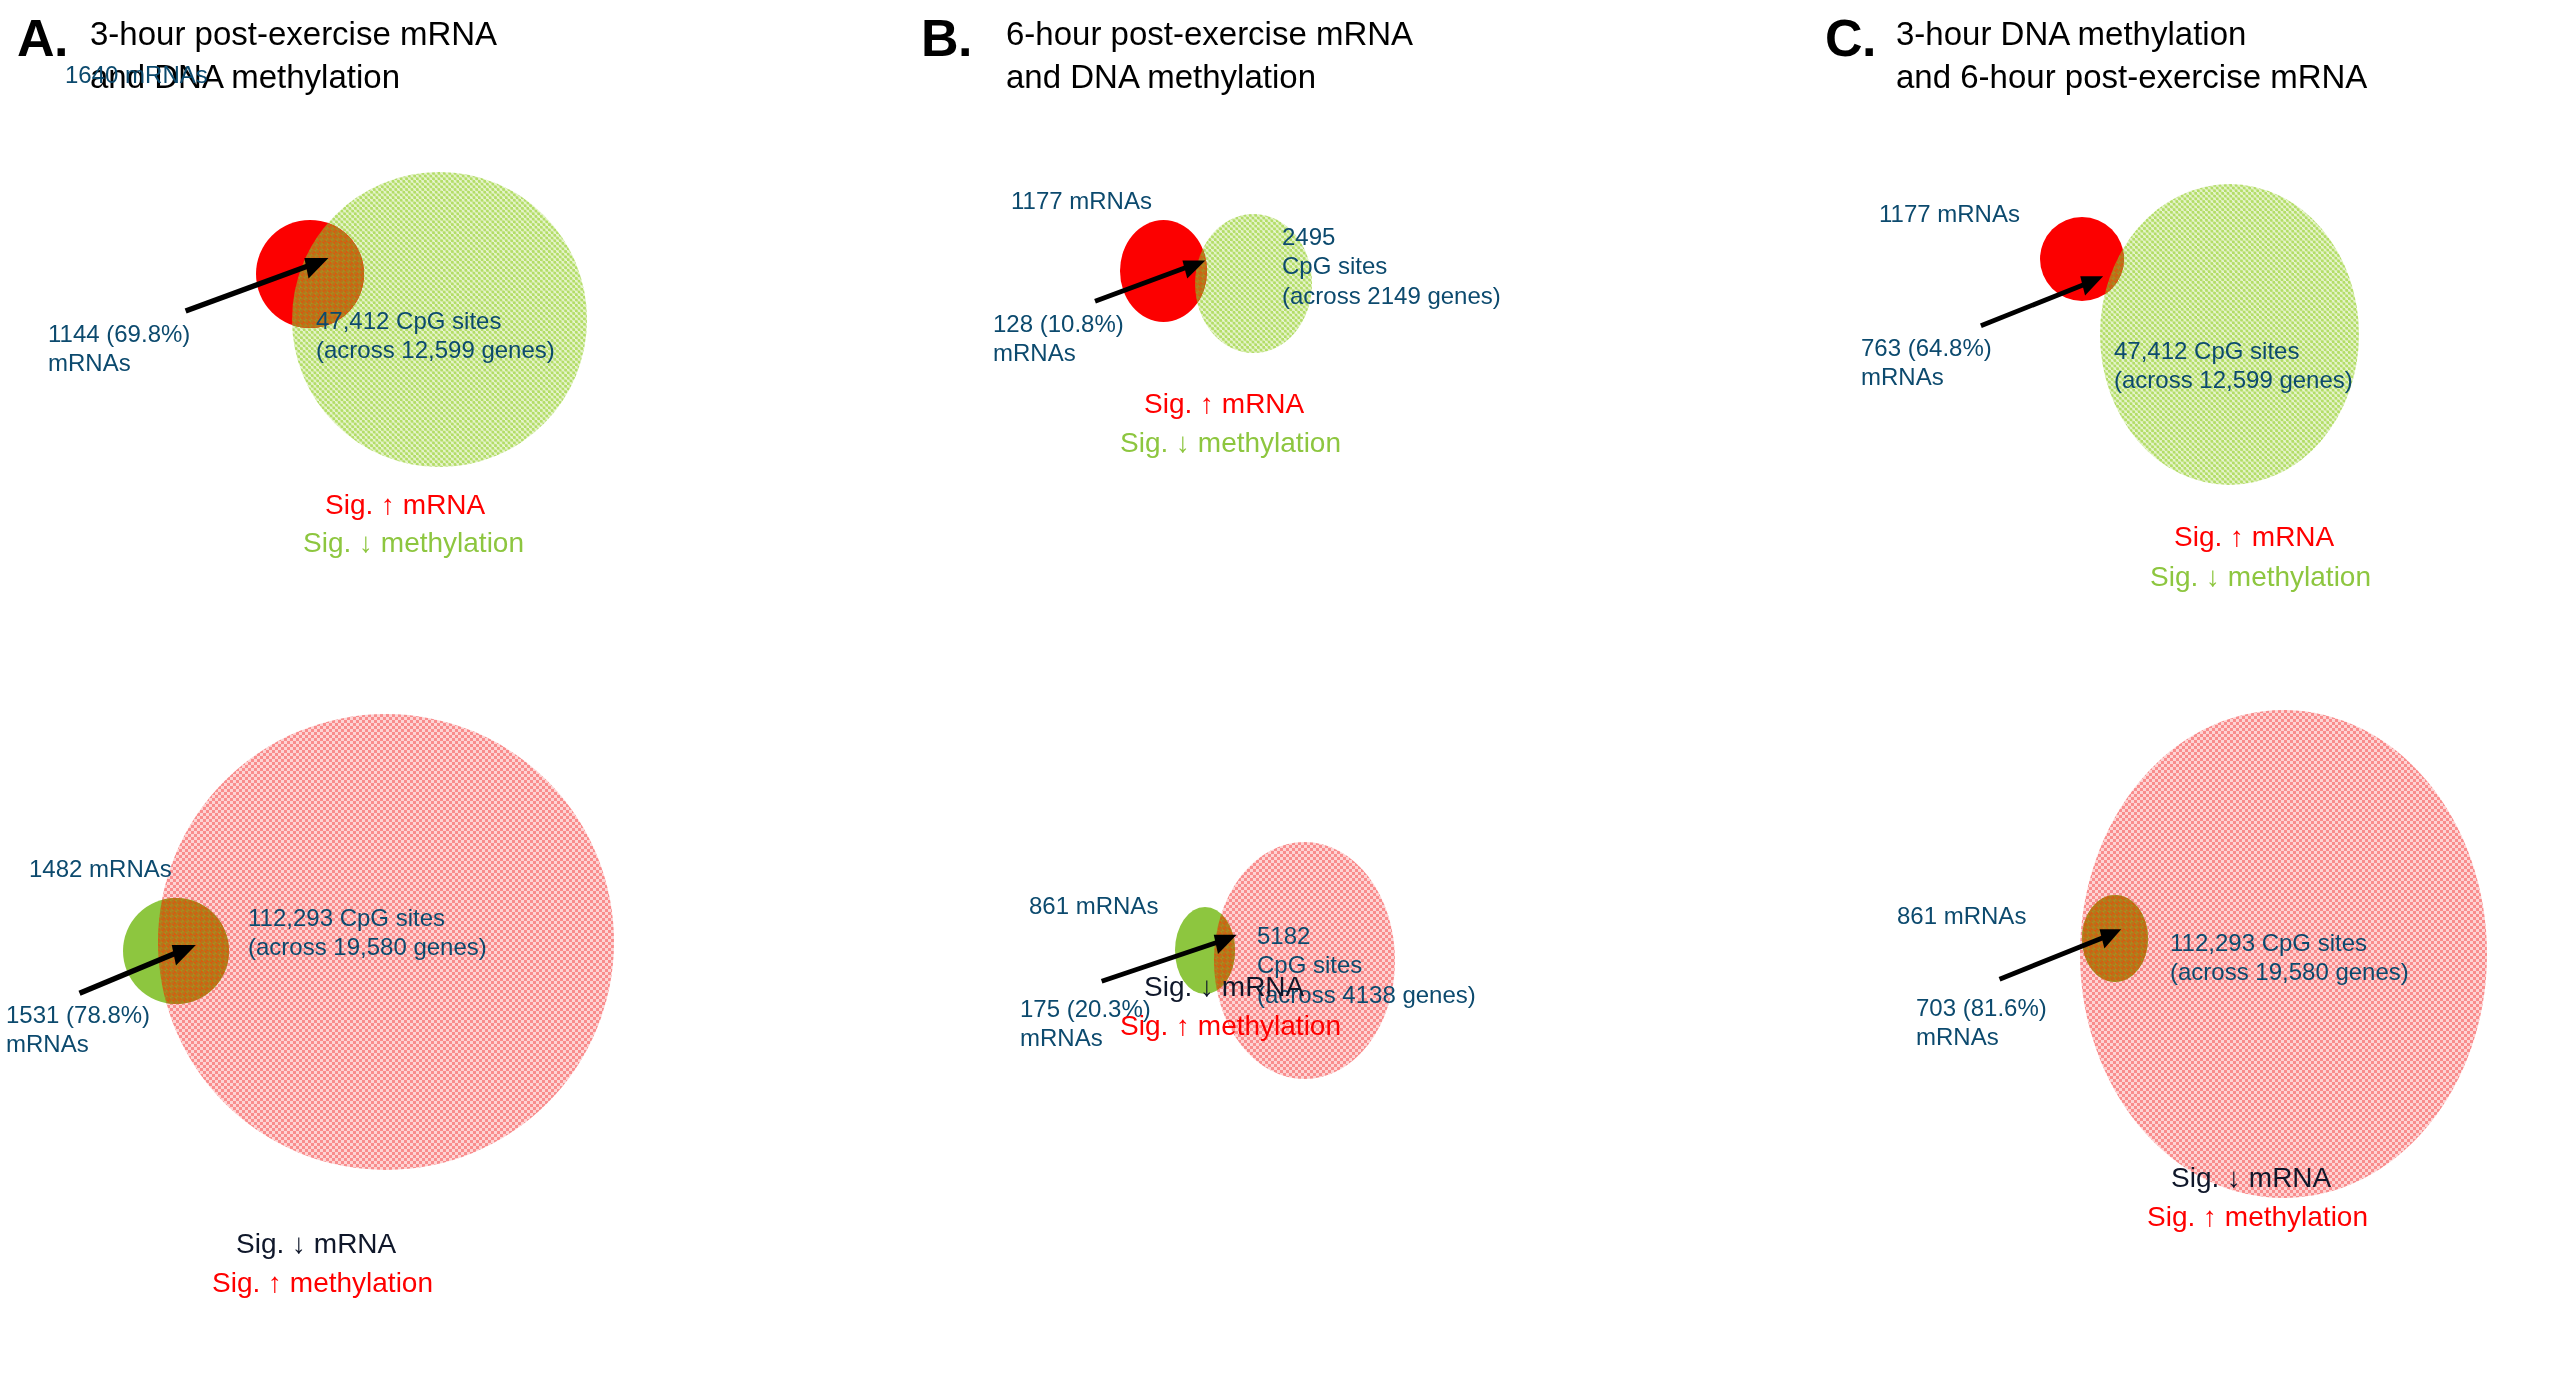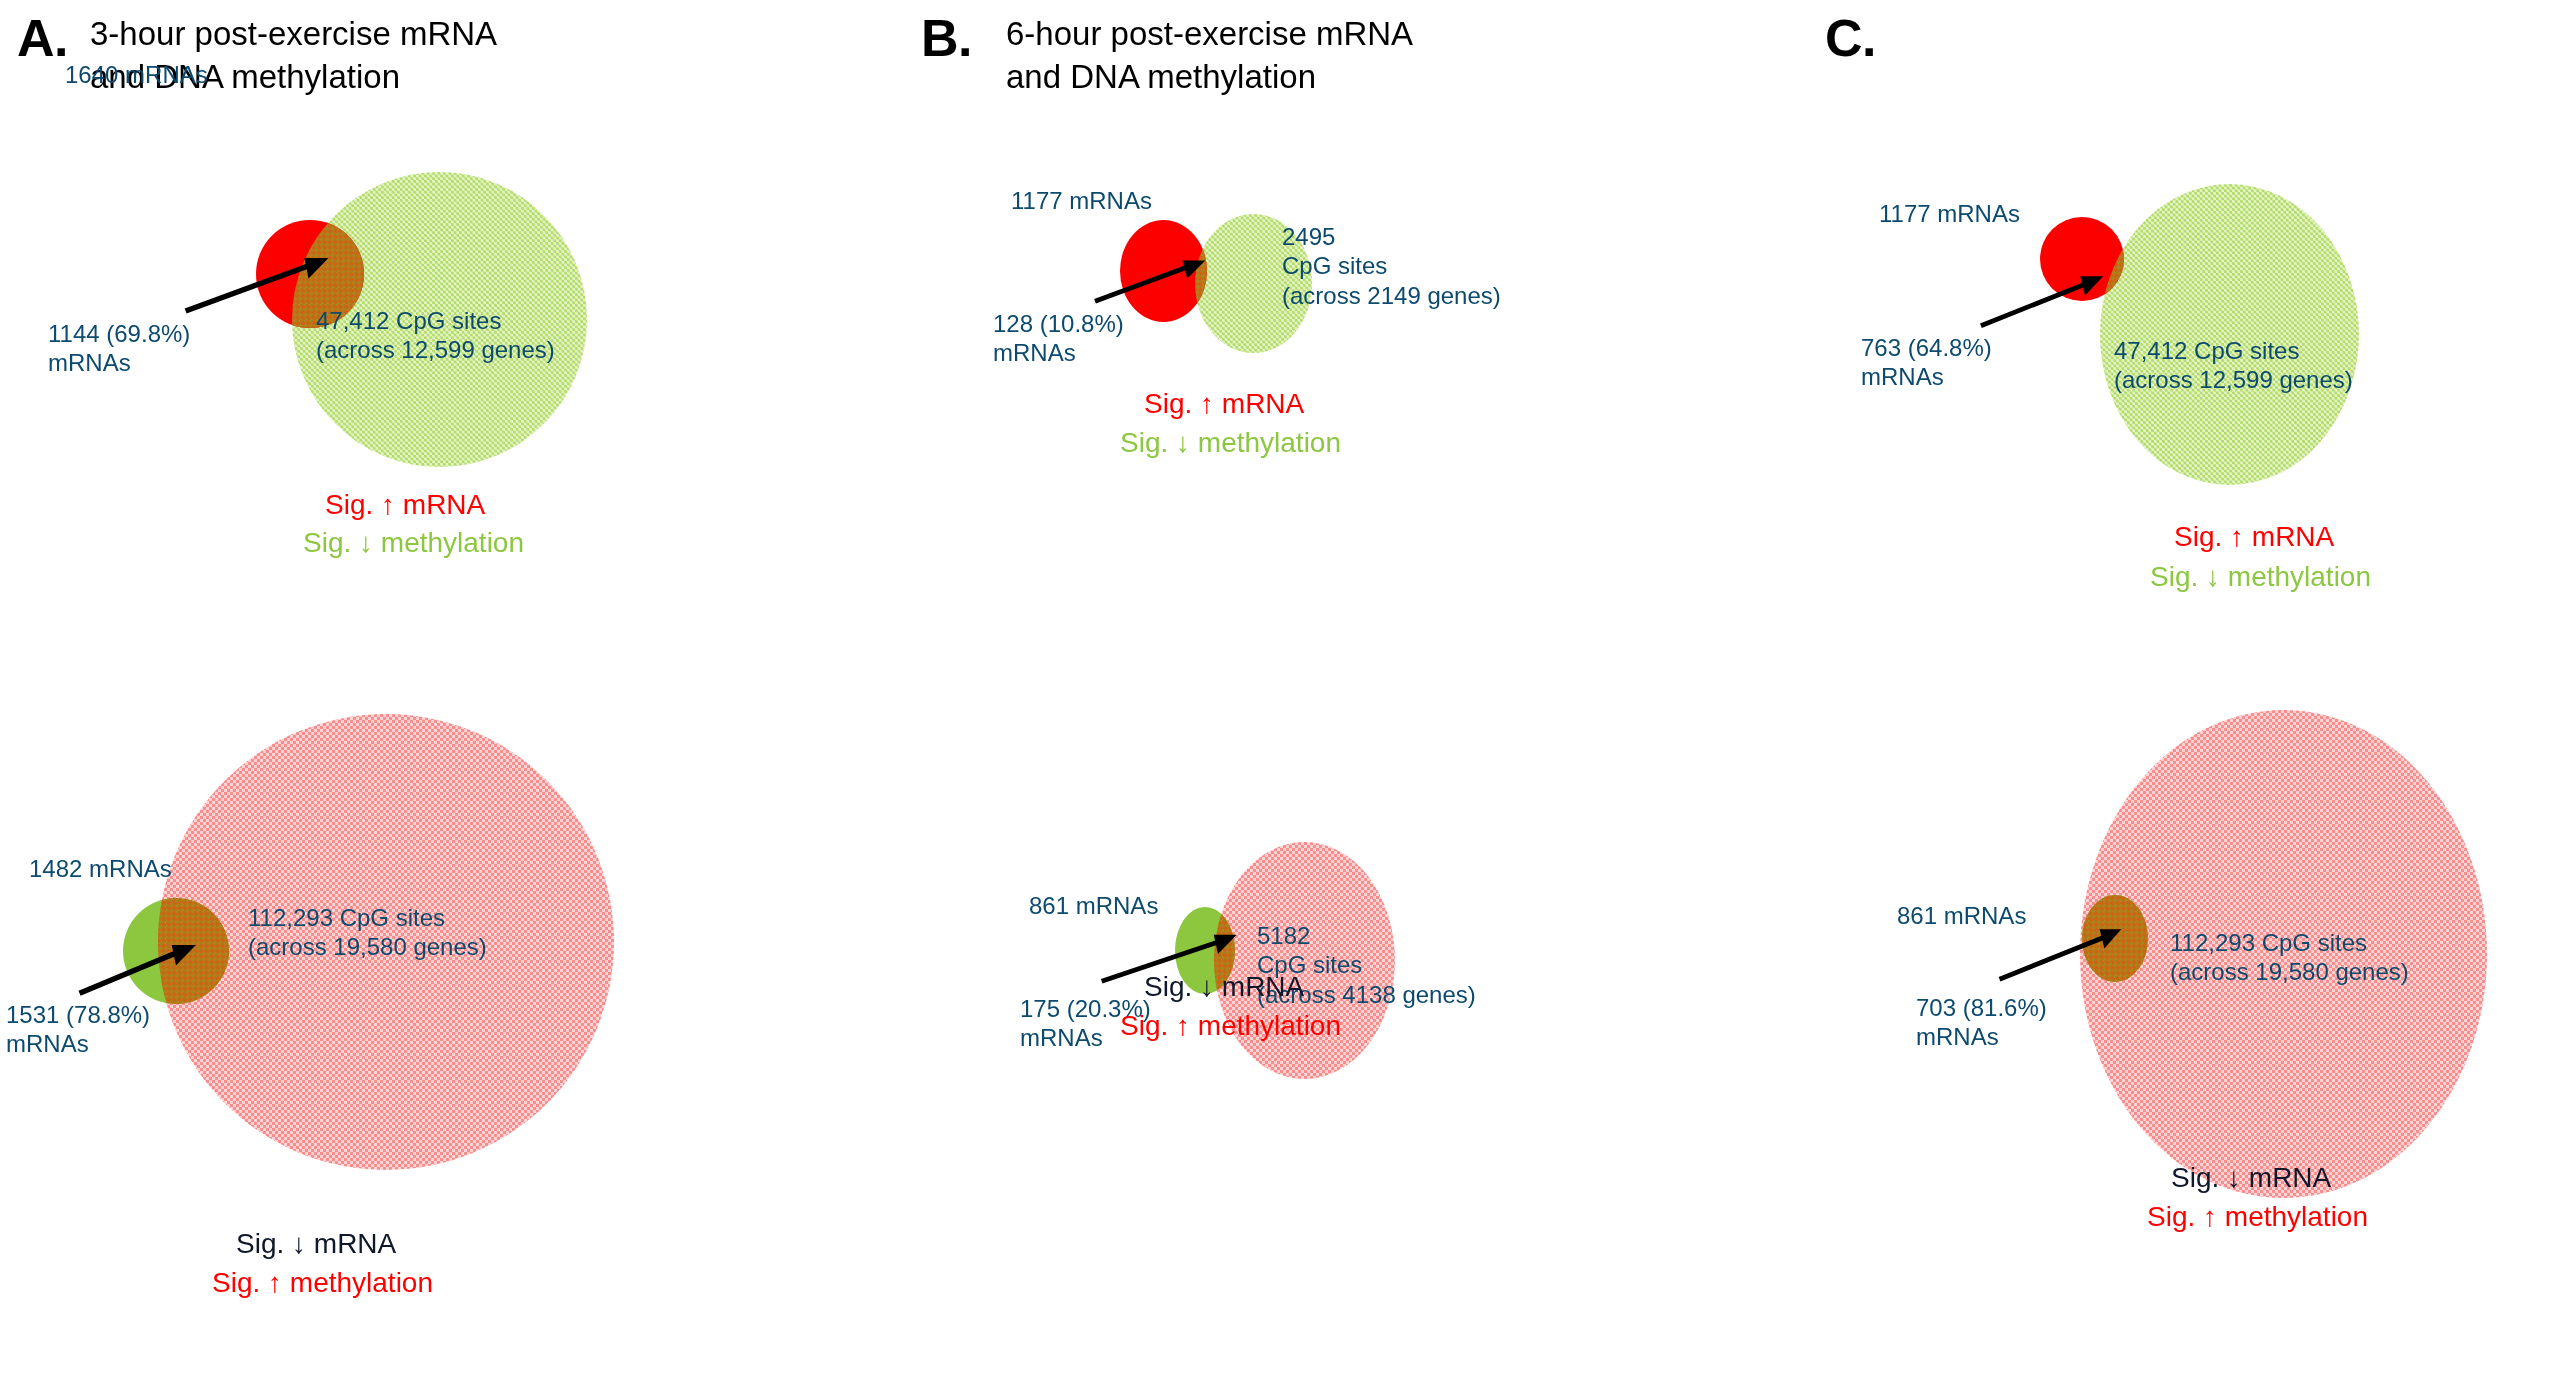--- a/index.html
+++ b/index.html
@@ -227,20 +227,22 @@
 (across 4138 genes)</div>
 
     <div class="legend lg-orange" style="left:240px; top:969px;">Sig. ↓ mRNA</div>
     <div class="legend lg-red" style="left:216px; top:1008px;">Sig. ↑ methylation</div>
   </div>
 </div>
 
 <div class="panel" id="panel-c">
 
   <div class="panel-letter" style="left:17px; top:12px;">C.</div>
+  <div class="panel-title" style="left:88px; top:13.3px; width:675px;">3-hour DNA methylation
+and 6-hour post-exercise mRNA</div>
 
   <div class="venn">
 
     <div class="blob fill-green" style="left:292px; top:184px; width:259px; height:301px;"></div>
 
     <div class="blob fill-red" style="left:232px; top:217px; width:84px; height:84px;"></div>
     <div class="overlap" style="left:232px; top:217px; width:84px; height:84px;">
       <i class="ov-olive" style="left:60px; top:-33px; width:259px; height:301px;"></i>
     </div>
 

